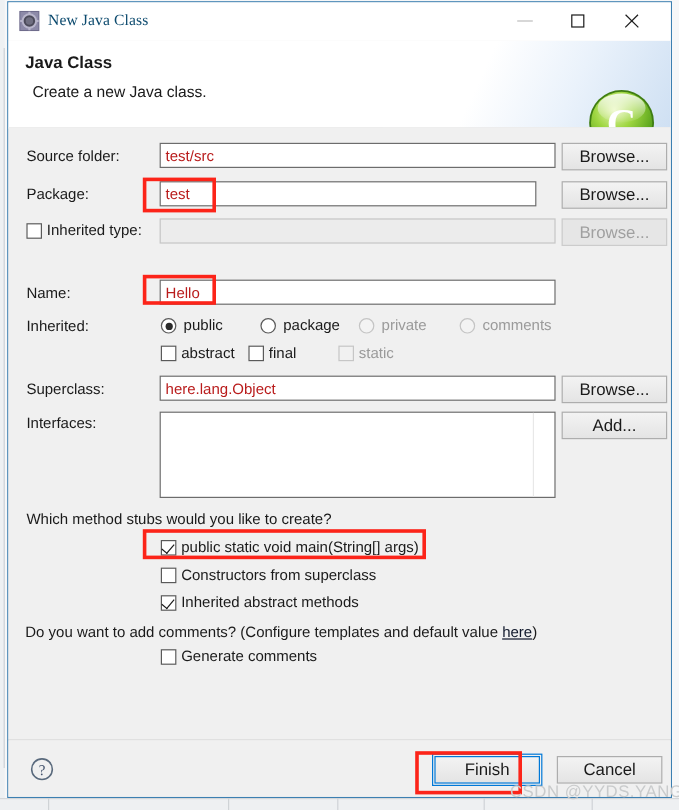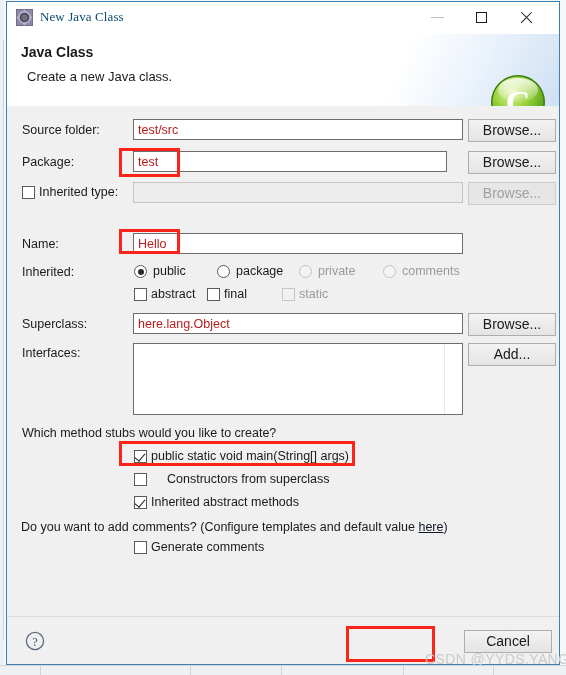--- a/index.html
+++ b/index.html
@@ -281,21 +281,21 @@
       <div class="btn" style="left:461px; top:237px;">Add...</div>
 
       <div class="lbl" style="left:15px; top:320px;">Which method stubs would you like to create?</div>
 
       <span class="cbox" style="left:127px; top:344px;">
         <span class="tick"></span>
       </span>
       <div class="lbl" style="left:144px; top:343px;">public static void main(String[] args)</div>
 
       <span class="cbox" style="left:127px; top:367px;"></span>
-      <div class="lbl" style="left:144px; top:366px;margin-left:16px;">Constructors from superclass</div>
+      <div class="lbl" style="left:144px; top:366px;">Constructors from superclass</div>
 
       <span class="cbox" style="left:127px; top:390px;">
         <span class="tick"></span>
       </span>
       <div class="lbl" style="left:144px; top:389px;">Inherited abstract methods</div>
 
       <div class="lbl" style="left:14px; top:414px;">
         <span>Do you want to add comments? (Configure templates and default value </span><a class="link" href="#">here</a><span>)</span>
       </div>
 
@@ -306,20 +306,21 @@
     <div class="sep"></div>
     <div class="footer"></div>
 
     <span class="help-icon">
       <svg width="20" height="20" viewBox="0 0 20 20">
         <circle cx="10" cy="10" r="8.6" fill="#f0f0f0" stroke="#5a6a7d" stroke-width="1.3"></circle>
         <text x="10" y="14.6" font-family="'Liberation Serif',serif" font-size="12.5" fill="#40506a" text-anchor="middle">?</text>
       </svg>
     </span>
 
+    <div class="btn focus" style="left:355px; top:628px; width:88px;">Finish</div>
     <div class="btn" style="left:457px; top:628px; width:88px;">Cancel</div>
   </div>
 
   <div class="redbox" style="left:119px; top:148px; width:61px; height:29px;"></div>
   <div class="redbox" style="left:119px; top:229px; width:61px; height:25px;"></div>
   <div class="redbox" style="left:119px; top:441px; width:236px; height:25px;"></div>
   <div class="redbox" style="left:346px; top:626px; width:89px; height:36px;"></div>
 
   <div class="watermark">CSDN @YYDS.YANG</div>
 </div>

